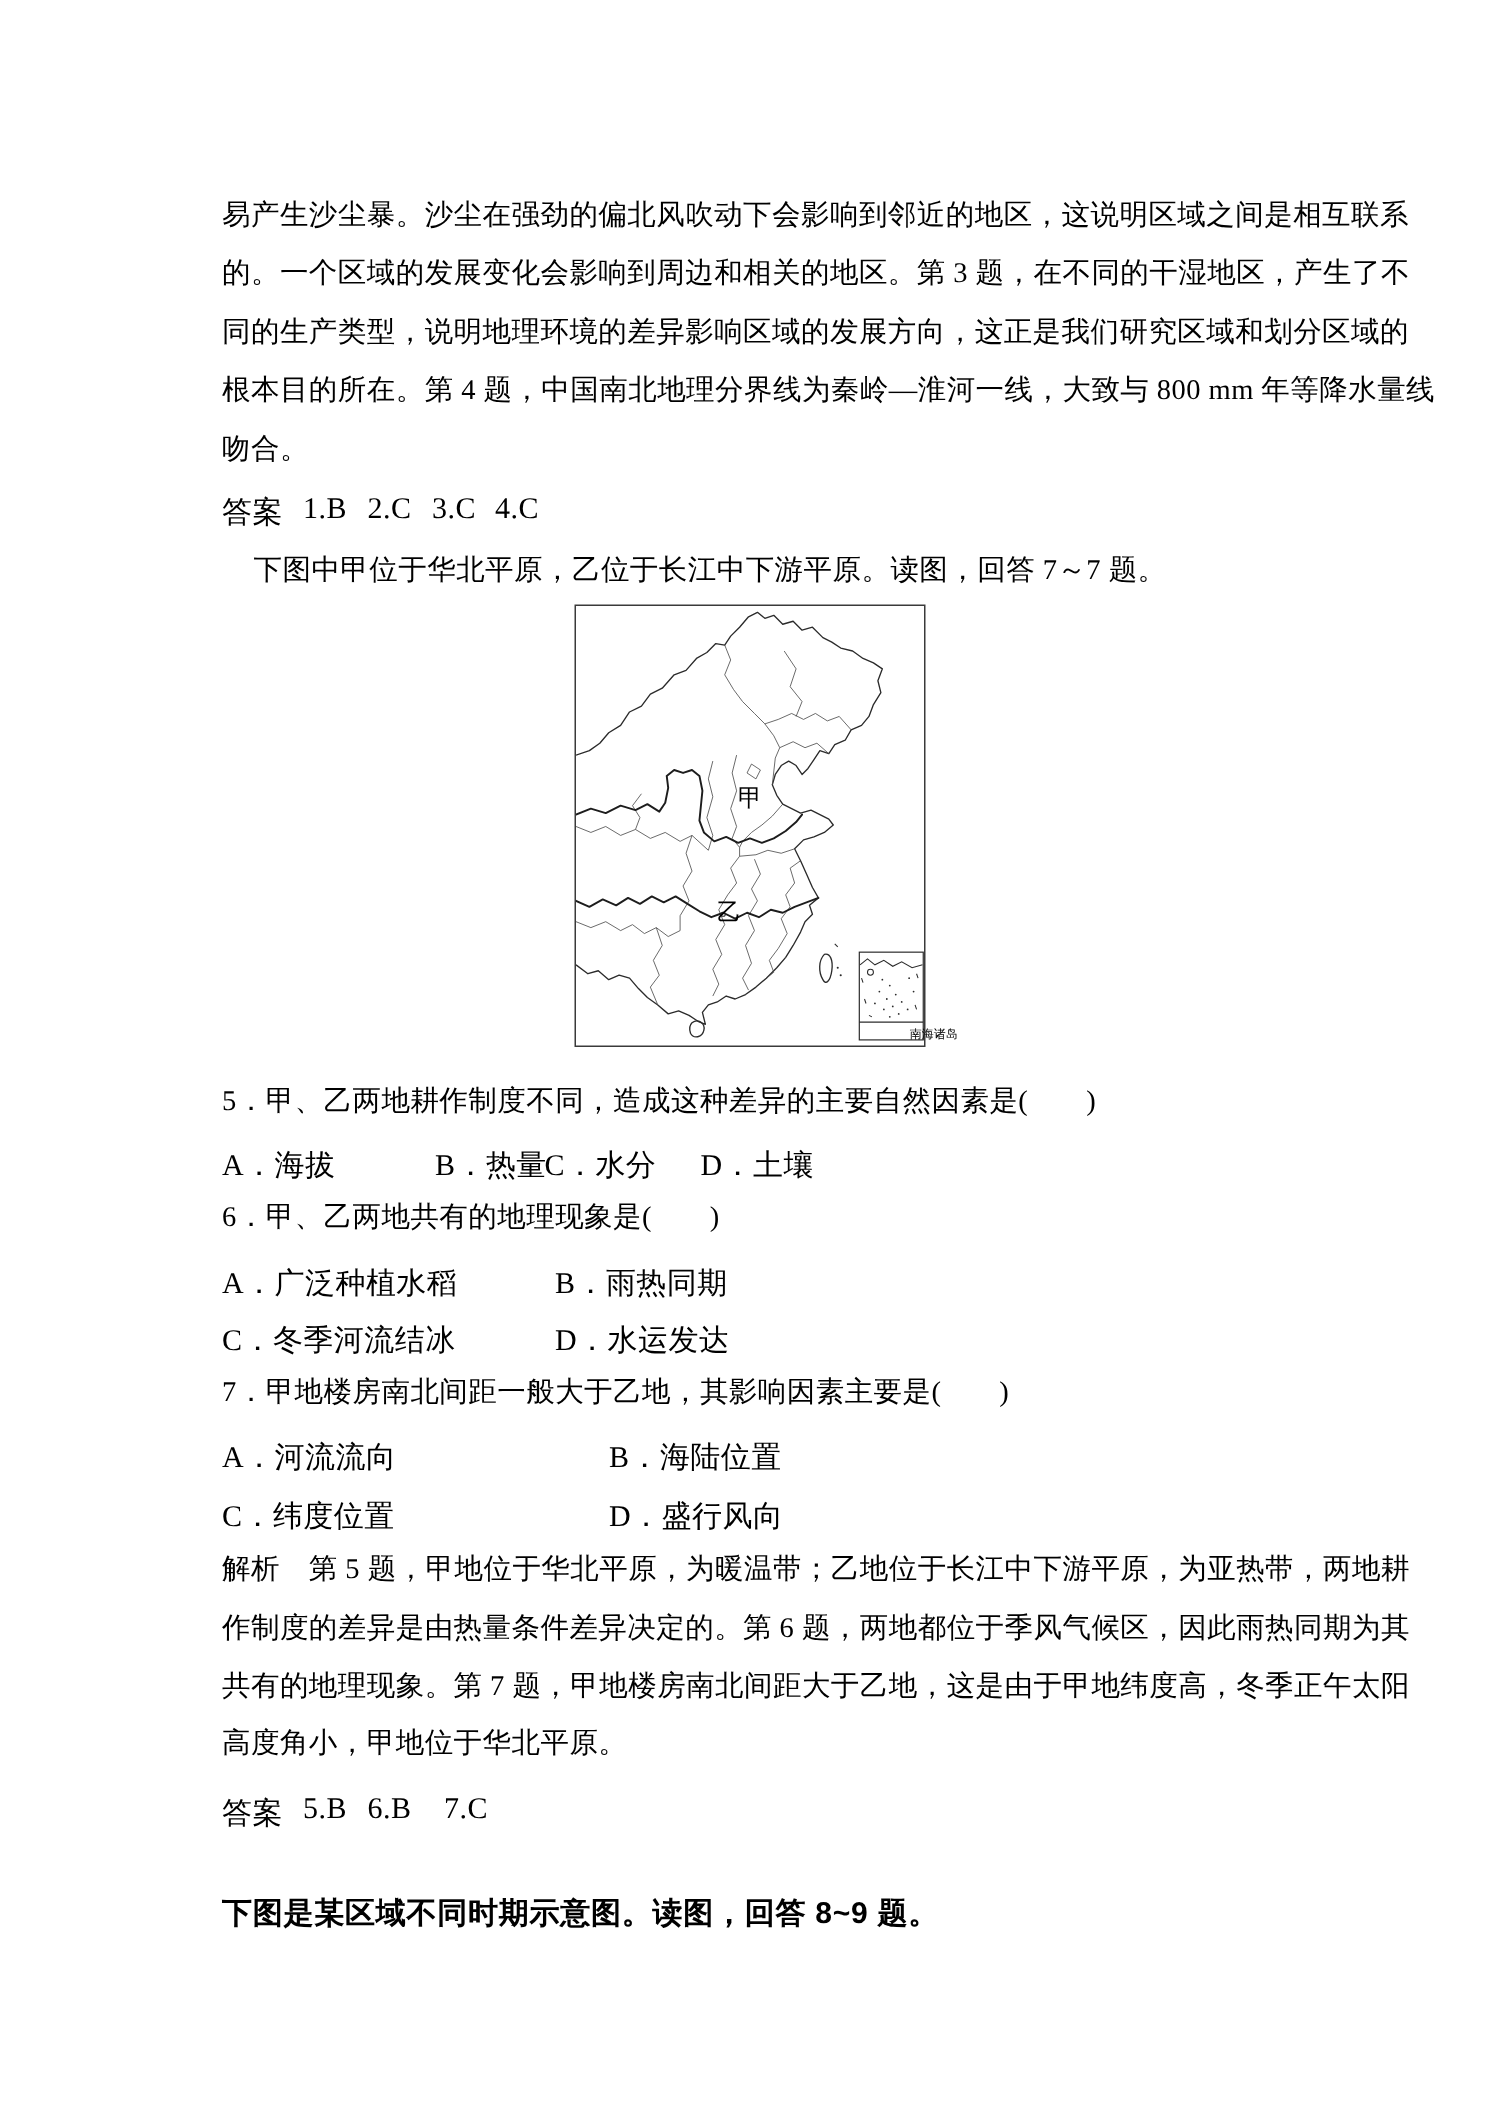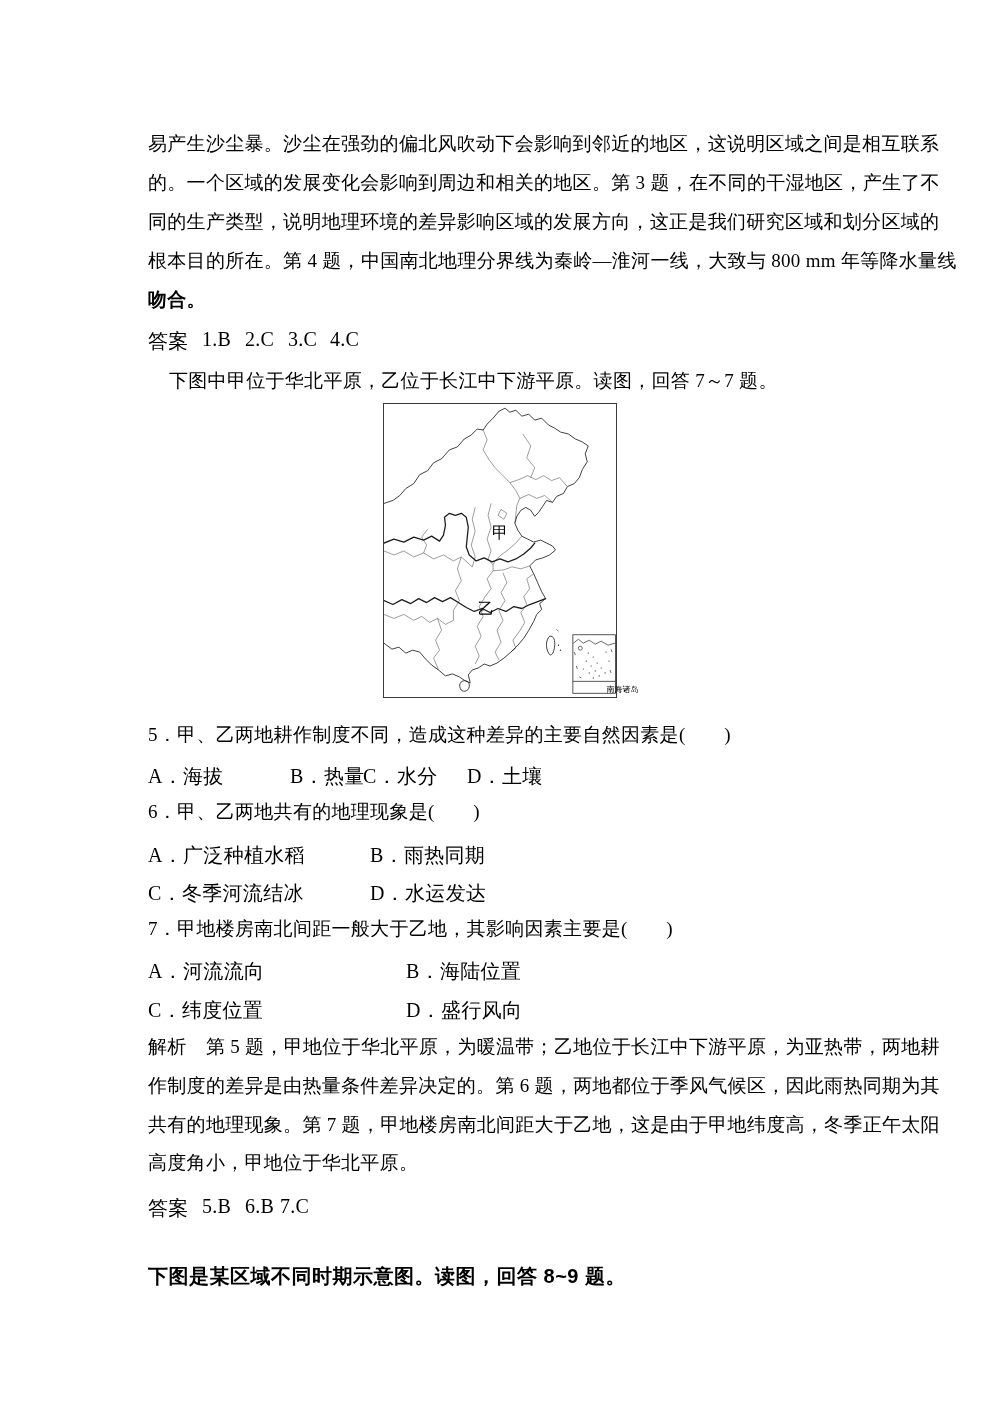--- a/index.html
+++ b/index.html
@@ -58,21 +58,21 @@
 </style>
 </head>
 <body>
 
 <div class="page">
 
   <div class="ln" style="top:133px;">易产生沙尘暴。沙尘在强劲的偏北风吹动下会影响到邻近的地区，这说明区域之间是相互联系</div>
   <div class="ln" style="top:172px;">的。一个区域的发展变化会影响到周边和相关的地区。第 3 题，在不同的干湿地区，产生了不</div>
   <div class="ln" style="top:211px;">同的生产类型，说明地理环境的差异影响区域的发展方向，这正是我们研究区域和划分区域的</div>
   <div class="ln" style="top:250px;">根本目的所在。第 4 题，中国南北地理分界线为秦岭—淮河一线，大致与 800 mm 年等降水量线</div>
-  <div class="ln" style="top:289px;font-weight:bold;">吻合。</div>
+  <div class="ln" style="top:289px;">吻合。</div>
 
   <div class="optrow" style="top:328px;">
     <span class="opt" style="left:148px;">答案</span>
     <span class="opt ans-item" style="left:202px;">1.B</span>
     <span class="opt ans-item" style="left:245px;text-align:right;">2.C</span>
     <span class="opt ans-item" style="left:288px;text-align:right;">3.C</span>
     <span class="opt ans-item" style="left:330px;">4.C</span>
   </div>
 
   <div class="ln" style="top:370px;left:169px;">下图中甲位于华北平原，乙位于长江中下游平原。读图，回答 7～7 题。</div>
@@ -174,18 +174,18 @@
 
   <div class="ln" style="top:1036px;">解析　第 5 题，甲地位于华北平原，为暖温带；乙地位于长江中下游平原，为亚热带，两地耕</div>
   <div class="ln" style="top:1075px;">作制度的差异是由热量条件差异决定的。第 6 题，两地都位于季风气候区，因此雨热同期为其</div>
   <div class="ln" style="top:1114px;">共有的地理现象。第 7 题，甲地楼房南北间距大于乙地，这是由于甲地纬度高，冬季正午太阳</div>
   <div class="ln" style="top:1152px;">高度角小，甲地位于华北平原。</div>
 
   <div class="optrow" style="top:1195px;">
     <span class="opt" style="left:148px;">答案</span>
     <span class="opt ans-item" style="left:202px;">5.B</span>
     <span class="opt ans-item" style="left:245px;">6.B</span>
-    <span class="opt ans-item" style="left:280px;">7.C</span>
+    <span class="opt ans-item" style="left:296px;">7.C</span>
   </div>
 
   <div class="ln bold-intro" style="top:1265px;">下图是某区域不同时期示意图。读图，回答 8~9 题。</div>
 
 </div>
 
 </body></html>

